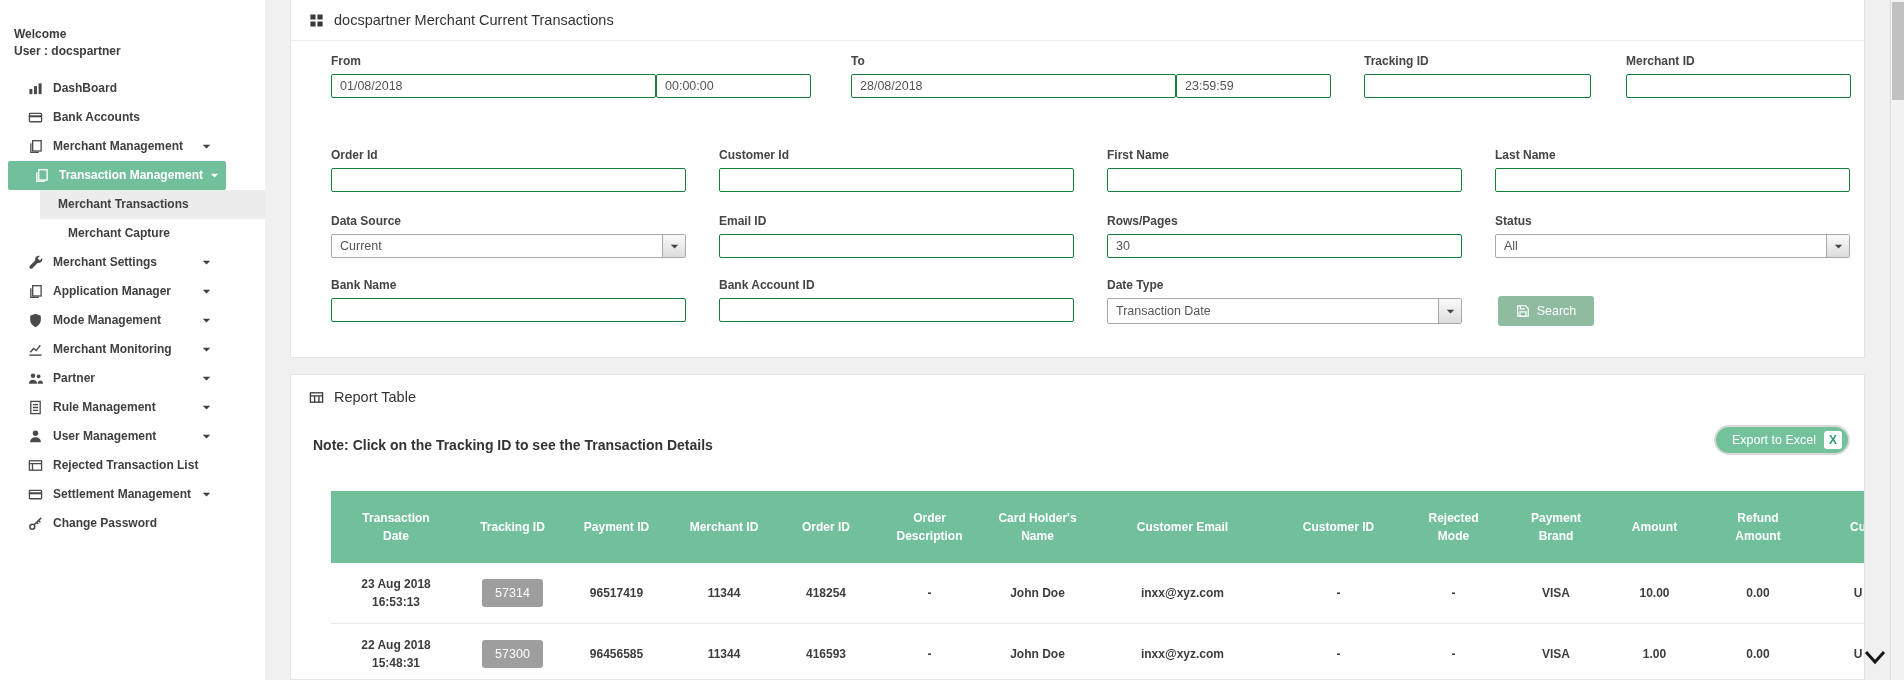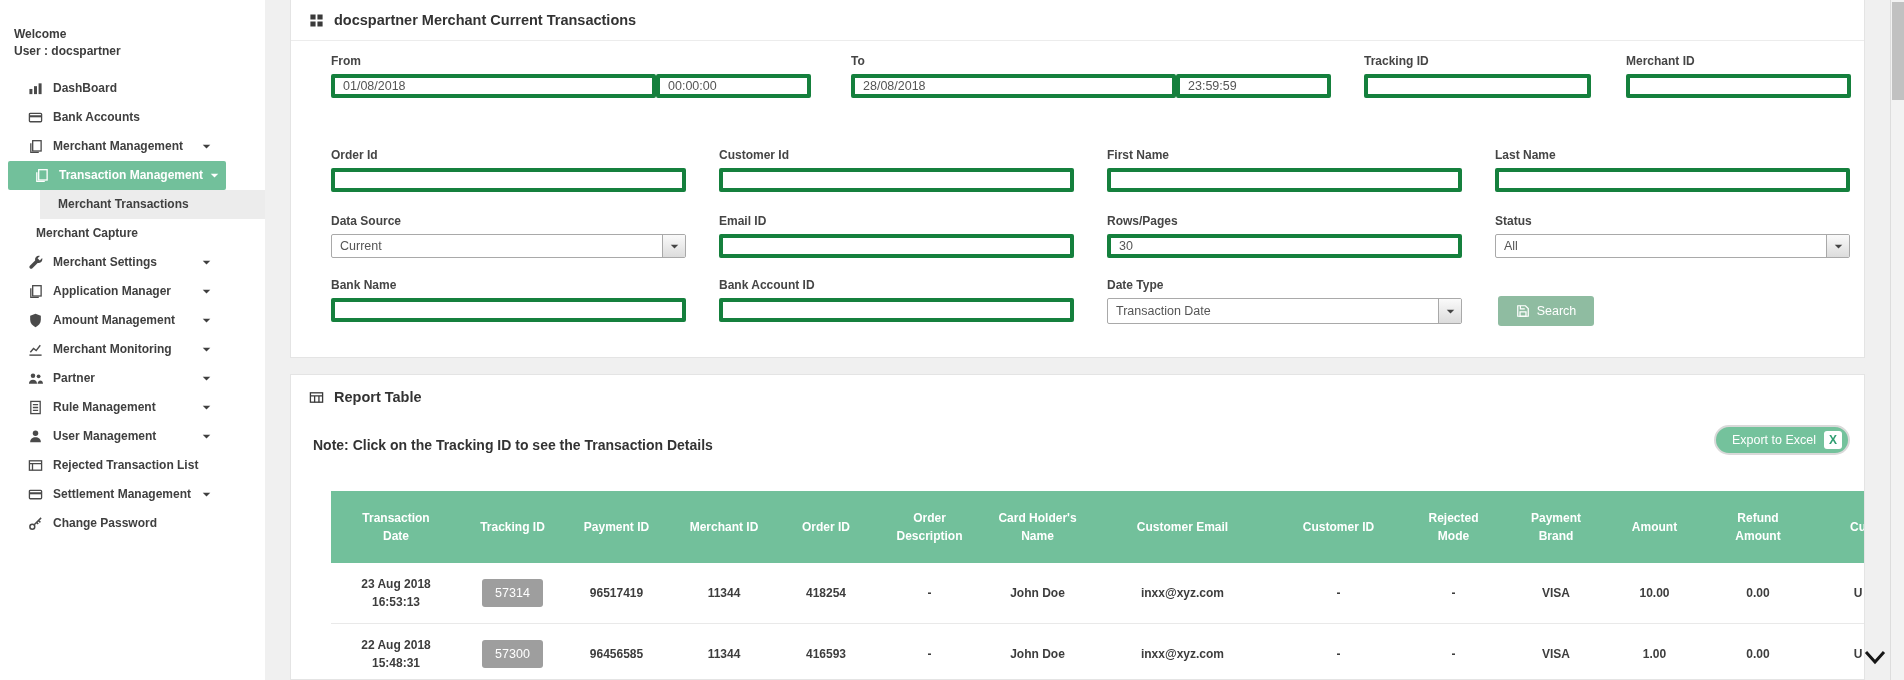--- a/index.html
+++ b/index.html
@@ -10,36 +10,36 @@
   .sidebar{position:absolute;left:0;top:0;width:265px;height:680px;background:#fff}
   .welcome{padding:26px 0 0 14px;font-size:12px;font-weight:bold;color:#3c3c3c;line-height:1.4}
   .menu{margin-top:14px}
   .mi{position:relative;height:29px;display:flex;align-items:center;padding-left:28px;font-size:12px;font-weight:bold;color:#3f3f3f;cursor:pointer;box-sizing:border-box}
   .mi .ic{width:15px;height:15px;margin-right:10px;display:inline-flex;color:#4a4a4a;flex:none}
   .mi .ic svg{width:15px;height:15px}
   .caret{position:absolute;left:201px;top:9px;width:11px;height:11px;color:#3f3f3f}
   .caret svg{width:11px;height:11px}
   .mi.active{background:#72c09b;color:#fff;width:218px;border-radius:2px;margin-left:8px;padding-left:26px}
   .mi.active .ic,.mi.active .caret{color:#fff}
-  .smi{height:29px;display:flex;align-items:center;padding-left:36px;font-size:12px;font-weight:bold;color:#3f3f3f;cursor:pointer;box-sizing:border-box}
+  .smi{height:29px;display:flex;align-items:center;padding-left:68px;font-size:12px;font-weight:bold;color:#3f3f3f;cursor:pointer;box-sizing:border-box}
   .smi.active{background:#ececec;margin-left:40px;padding-left:18px}
 
   
   .card{position:absolute;background:#fff;border:1px solid #e4e4e4;box-sizing:border-box}
   .card1{left:290px;top:0;width:1575px;height:358px;border-top:none}
   .card2{left:290px;top:374px;width:1575px;height:306px;overflow:hidden}
   .hd{height:40px;border-bottom:1px solid #ececec;display:flex;align-items:center;gap:10px;padding-left:18px}
   .hd2{display:flex;align-items:flex-end;gap:10px;padding:14px 0 0 18px}
-  .ttl{font-size:14.5px;font-weight:bold;color:#333}
+  .ttl{font-size:14.5px;font-weight:normal;color:#333}
   .tic{width:15px;height:15px;color:#3a3a3a;display:inline-flex}
   .tic svg{width:15px;height:15px}
 
   
   .lab{position:absolute;font-size:12px;font-weight:bold;color:#454545;white-space:nowrap}
-  .inp{position:absolute;box-sizing:border-box;height:24px;border:4px solid #15803d;border-radius:2px;background:#fff;font-size:12.5px;color:#555;padding:0 8px;font-family:"Liberation Sans",sans-serif;outline:none}
+  .inp{position:absolute;box-sizing:border-box;height:24px;border:1px solid #15803d;border-radius:2px;background:#fff;font-size:12.5px;color:#555;padding:0 8px;font-family:"Liberation Sans",sans-serif;outline:none}
   .sel{position:absolute;box-sizing:border-box;height:24px;border:1px solid #a9a9a9;border-radius:2px;background:#fff;display:flex;align-items:center;justify-content:space-between;padding-left:8px;font-size:12.5px;color:#555;cursor:pointer;overflow:hidden}
   .selbtn{width:22px;height:100%;background:linear-gradient(#fafafa,#dcdcdc);border-left:1px solid #a9a9a9;display:flex;align-items:center;justify-content:center;color:#444;flex:none}
   .selbtn svg{width:11px;height:11px}
   .btn-search{position:absolute;width:96px;height:30px;background:#8fbca1;color:#fff;border:none;border-radius:3px;font-size:12.5px;font-family:"Liberation Sans",sans-serif;display:flex;align-items:center;justify-content:center;gap:7px;cursor:pointer}
   .btn-search .ic14{width:14px;height:14px;display:inline-flex}
   .btn-search svg{width:14px;height:14px}
 
   
   .note{position:absolute;left:22px;top:62px;font-size:14px;font-weight:bold;color:#333}
   .export{position:absolute;right:14px;top:50px;height:30px;border-radius:16px;background:#74c29c;border:2px solid #d9d9d9;display:flex;align-items:center;gap:8px;padding:0 6px 0 16px;color:#fff;font-size:12.5px;cursor:pointer;box-sizing:border-box}
@@ -222,21 +222,21 @@
         <span class="caret"><svg>
               <use href="#i-caret"></use>
             </svg></span>
       </div>
       <div class="mi">
         <span class="ic">
             <svg>
               <use href="#i-shield"></use>
             </svg>
           </span>
-        <span>Amount Management</span>
+        <span>Mode Management</span>
         <span class="caret"><svg>
               <use href="#i-caret"></use>
             </svg></span>
       </div>
       <div class="mi">
         <span class="ic">
             <svg>
               <use href="#i-line"></use>
             </svg>
           </span>

